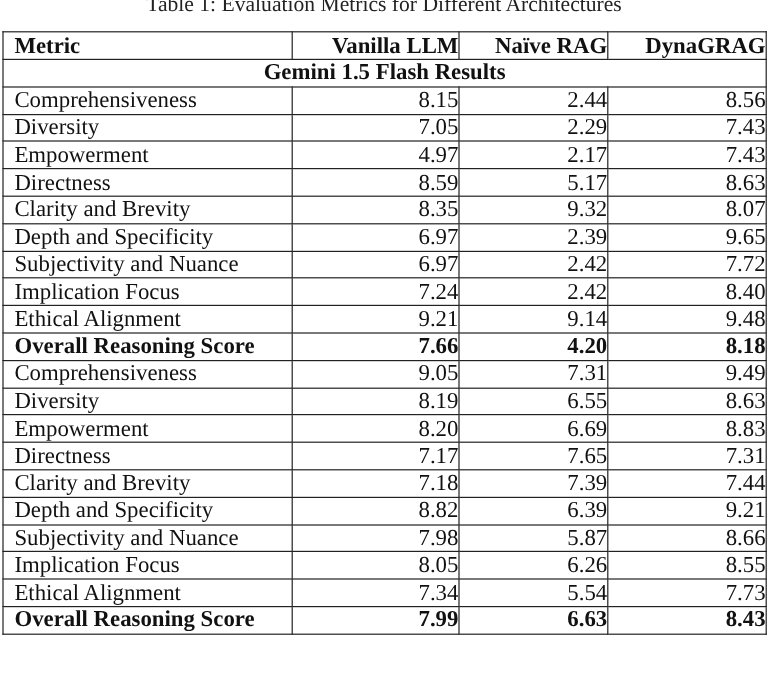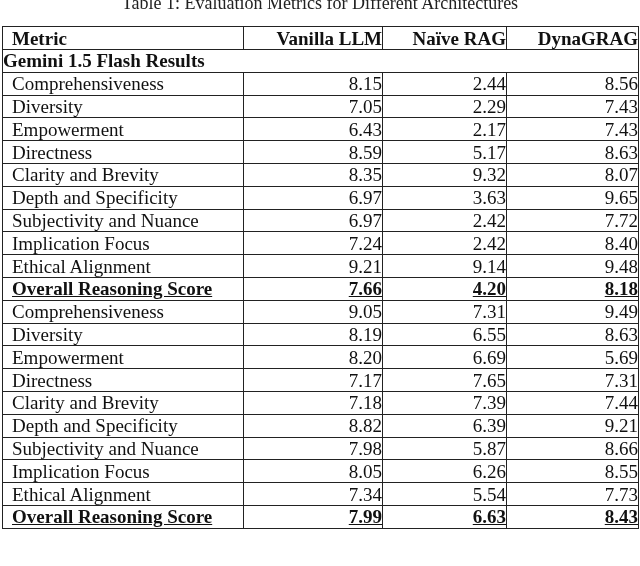--- a/index.html
+++ b/index.html
@@ -54,27 +54,26 @@
     }
     table.metrics thead th.metric-head {
       text-align: left;
       padding-left: 9px;
     }
     table.metrics td.num {
       text-align: right;
       padding: 0;
     }
     table.metrics tr.section td {
-      text-align: left;
+      text-align: center;
       font-weight: bold;
       padding: 0;
     }
     table.metrics tr.overall td {
       font-weight: bold;
-      text-decoration: underline;
     }
   </style>
 </head>
 <body>
 
 <div class="caption">Table 1: Evaluation Metrics for Different Architectures</div>
 
 <table class="metrics">
   <colgroup>
     <col class="c1">
@@ -102,40 +101,40 @@
       <td class="num">8.56</td>
     </tr>
     <tr>
       <td>Diversity</td>
       <td class="num">7.05</td>
       <td class="num">2.29</td>
       <td class="num">7.43</td>
     </tr>
     <tr>
       <td>Empowerment</td>
-      <td class="num">6.43</td>
+      <td class="num">4.97</td>
       <td class="num">2.17</td>
       <td class="num">7.43</td>
     </tr>
     <tr>
       <td>Directness</td>
       <td class="num">8.59</td>
       <td class="num">5.17</td>
       <td class="num">8.63</td>
     </tr>
     <tr>
       <td>Clarity and Brevity</td>
       <td class="num">8.35</td>
       <td class="num">9.32</td>
       <td class="num">8.07</td>
     </tr>
     <tr>
       <td>Depth and Specificity</td>
       <td class="num">6.97</td>
-      <td class="num">3.63</td>
+      <td class="num">2.39</td>
       <td class="num">9.65</td>
     </tr>
     <tr>
       <td>Subjectivity and Nuance</td>
       <td class="num">6.97</td>
       <td class="num">2.42</td>
       <td class="num">7.72</td>
     </tr>
     <tr>
       <td>Implication Focus</td>
@@ -165,21 +164,21 @@
     <tr>
       <td>Diversity</td>
       <td class="num">8.19</td>
       <td class="num">6.55</td>
       <td class="num">8.63</td>
     </tr>
     <tr>
       <td>Empowerment</td>
       <td class="num">8.20</td>
       <td class="num">6.69</td>
-      <td class="num">5.69</td>
+      <td class="num">8.83</td>
     </tr>
     <tr>
       <td>Directness</td>
       <td class="num">7.17</td>
       <td class="num">7.65</td>
       <td class="num">7.31</td>
     </tr>
     <tr>
       <td>Clarity and Brevity</td>
       <td class="num">7.18</td>

